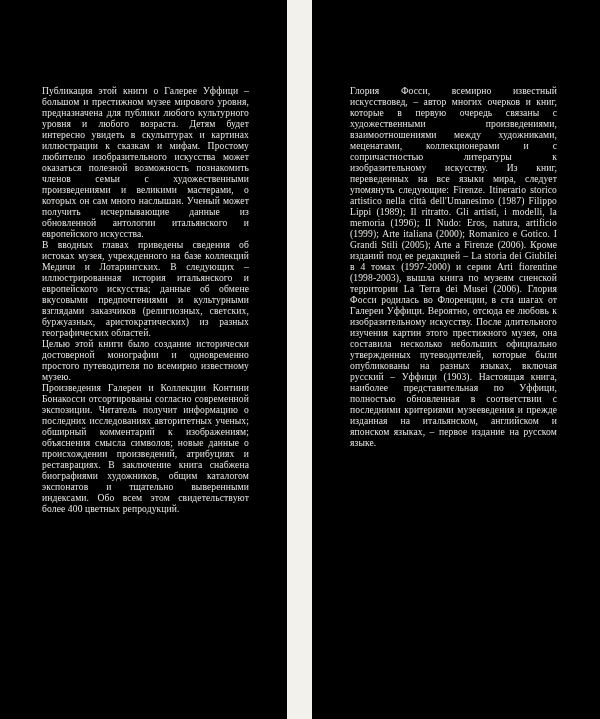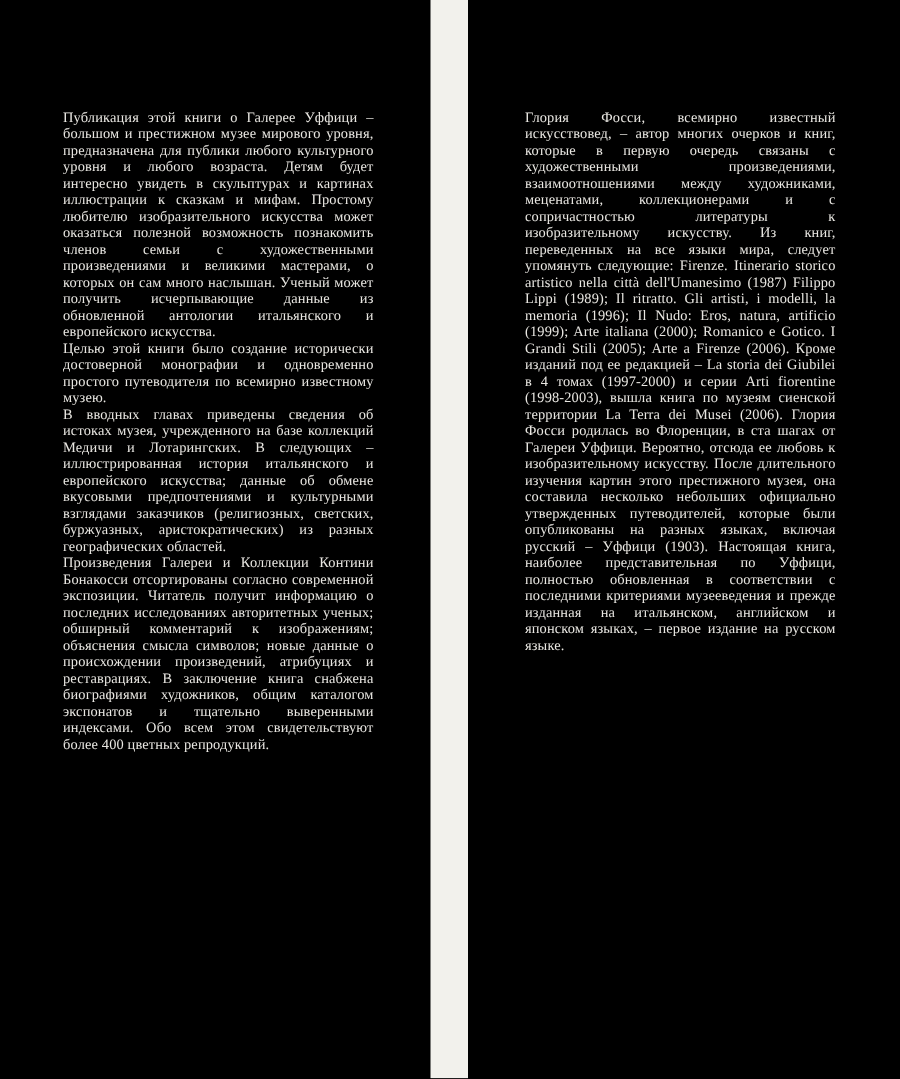--- a/index.html
+++ b/index.html
@@ -18,21 +18,21 @@
   .spine {
     position: absolute;
     top: 0;
     left: 287px;
     width: 25px;
     height: 719px;
     background: #f2f1ec;
   }
   .page-text {
     position: absolute;
-    top: 73px;
+    top: 85px;
     width: 207px;
     color: #e9e7e2;
     font-size: 9.6px;
     line-height: 11px;
     text-align: justify;
     letter-spacing: 0.1px;
   }
   .page-text--left { left: 42px; }
   .page-text--right { left: 350px; }
   .para {
@@ -43,20 +43,20 @@
   .para span.em {
   }
 </style>
 </head>
 <body>
 
 <div class="spread">
   <div class="spine"></div>
   <div class="page-text page-text--left">
       <p class="para"><span>Публикация этой книги о Галерее Уффици – большом и престижном музее мирового уровня, предназначена для публики любого культурного уровня и любого возраста. Детям будет интересно увидеть в скульптурах и картинах иллюстрации к сказкам и мифам. Простому любителю изобразительного искусства может оказаться полезной возможность познакомить членов семьи с художественными произведениями и великими мастерами, о которых он сам много наслышан. Ученый может получить исчерпывающие данные из обновленной антологии итальянского и европейского искусства.</span></p>
+      <p class="para"><span>В вводных главах приведены сведения об истоках музея, учрежденного на базе коллекций Медичи и Лотарингских. В следующих – иллюстрированная история итальянского и европейского искусства; данные об обмене вкусовыми предпочтениями и культурными взглядами заказчиков (религиозных, светских, буржуазных, аристократических) из разных географических областей.</span></p>
       <p class="para"><span>Целью этой книги было создание исторически достоверной монографии и одновременно простого путеводителя по всемирно известному музею.</span></p>
-      <p class="para"><span>В вводных главах приведены сведения об истоках музея, учрежденного на базе коллекций Медичи и Лотарингских. В следующих – иллюстрированная история итальянского и европейского искусства; данные об обмене вкусовыми предпочтениями и культурными взглядами заказчиков (религиозных, светских, буржуазных, аристократических) из разных географических областей.</span></p>
       <p class="para"><span>Произведения Галереи и Коллекции Контини Бонакосси отсортированы согласно современной экспозиции. Читатель получит информацию о последних исследованиях авторитетных ученых; обширный комментарий к изображениям; объяснения смысла символов; новые данные о происхождении произведений, атрибуциях и реставрациях. В заключение книга снабжена биографиями художников, общим каталогом экспонатов и тщательно выверенными индексами. Обо всем этом свидетельствуют более 400 цветных репродукций.</span></p>
     </div>
   <div class="page-text page-text--right">
       <p class="para"><span>Глория Фосси, всемирно известный искусствовед, – автор многих очерков и книг, которые в первую очередь связаны с художественными произведениями, взаимоотношениями между художниками, меценатами, коллекционерами и с сопричастностью литературы к изобразительному искусству. Из книг, переведенных на все языки мира, следует упомянуть следующие: </span><span class="em">Firenze. Itinerario storico artistico nella città dell'Umanesimo</span><span> (1987) </span><span class="em">Filippo Lippi</span><span> (1989); </span><span class="em">Il ritratto. Gli artisti, i modelli, la memoria</span><span> (1996); </span><span class="em">Il Nudo: Eros, natura, artificio</span><span> (1999); </span><span class="em">Arte italiana</span><span> (2000); </span><span class="em">Romanico e Gotico. I Grandi Stili</span><span> (2005); </span><span class="em">Arte a Firenze</span><span> (2006). Кроме изданий под ее редакцией – </span><span class="em">La storia dei Giubilei</span><span> в 4 томах (1997-2000) и серии </span><span class="em">Arti fiorentine</span><span> (1998-2003), вышла книга по музеям сиенской территории </span><span class="em">La Terra dei Musei</span><span> (2006). Глория Фосси родилась во Флоренции, в ста шагах от Галереи Уффици. Вероятно, отсюда ее любовь к изобразительному искусству. После длительного изучения картин этого престижного музея, она составила несколько небольших официально утвержденных путеводителей, которые были опубликованы на разных языках, включая русский – </span><span class="em">Уффици</span><span> (1903). Настоящая книга, наиболее представительная по Уффици, полностью обновленная в соответствии с последними критериями музееведения и прежде изданная на итальянском, английском и японском языках, – первое издание на русском языке.</span></p>
     </div>
 </div>
 
 </body></html>

